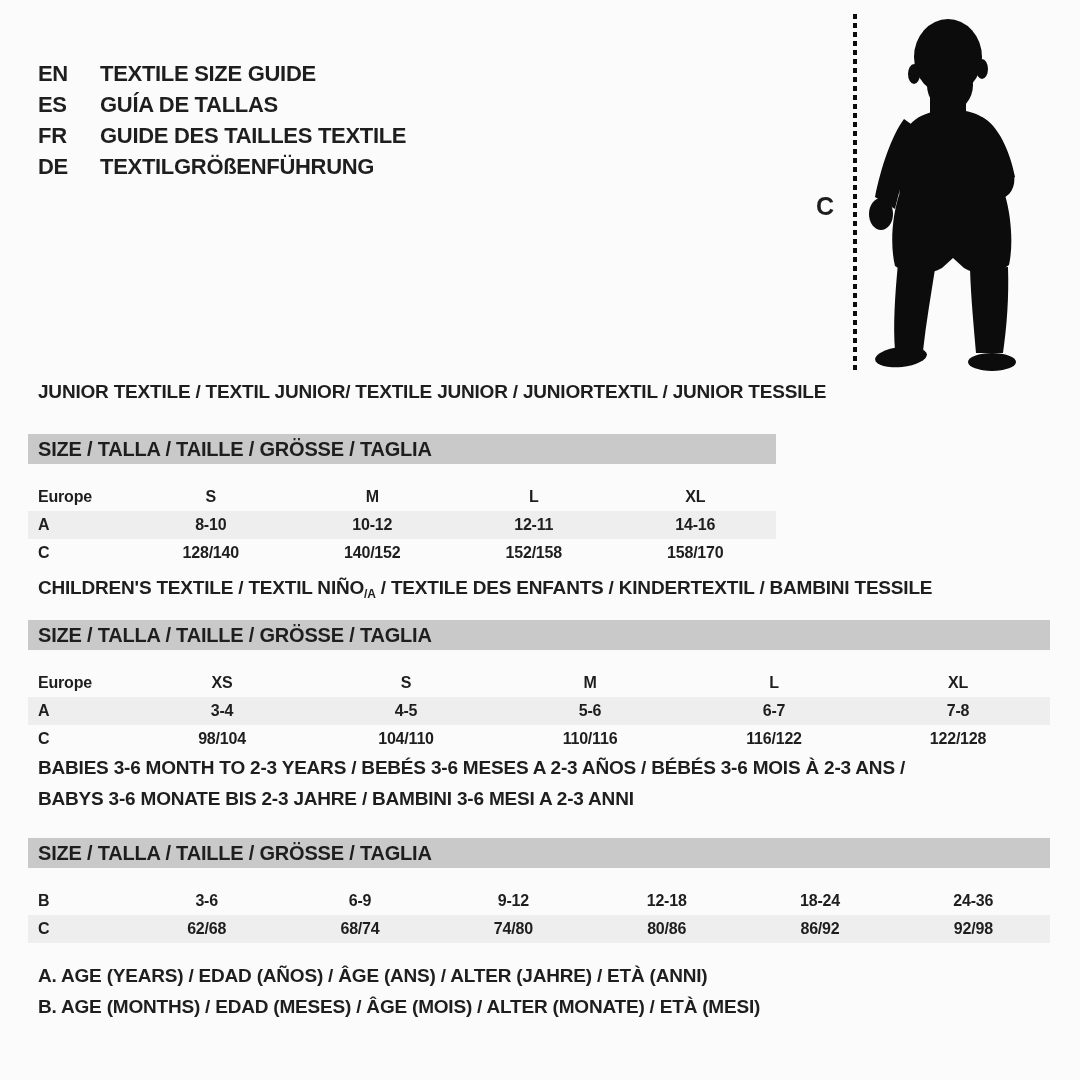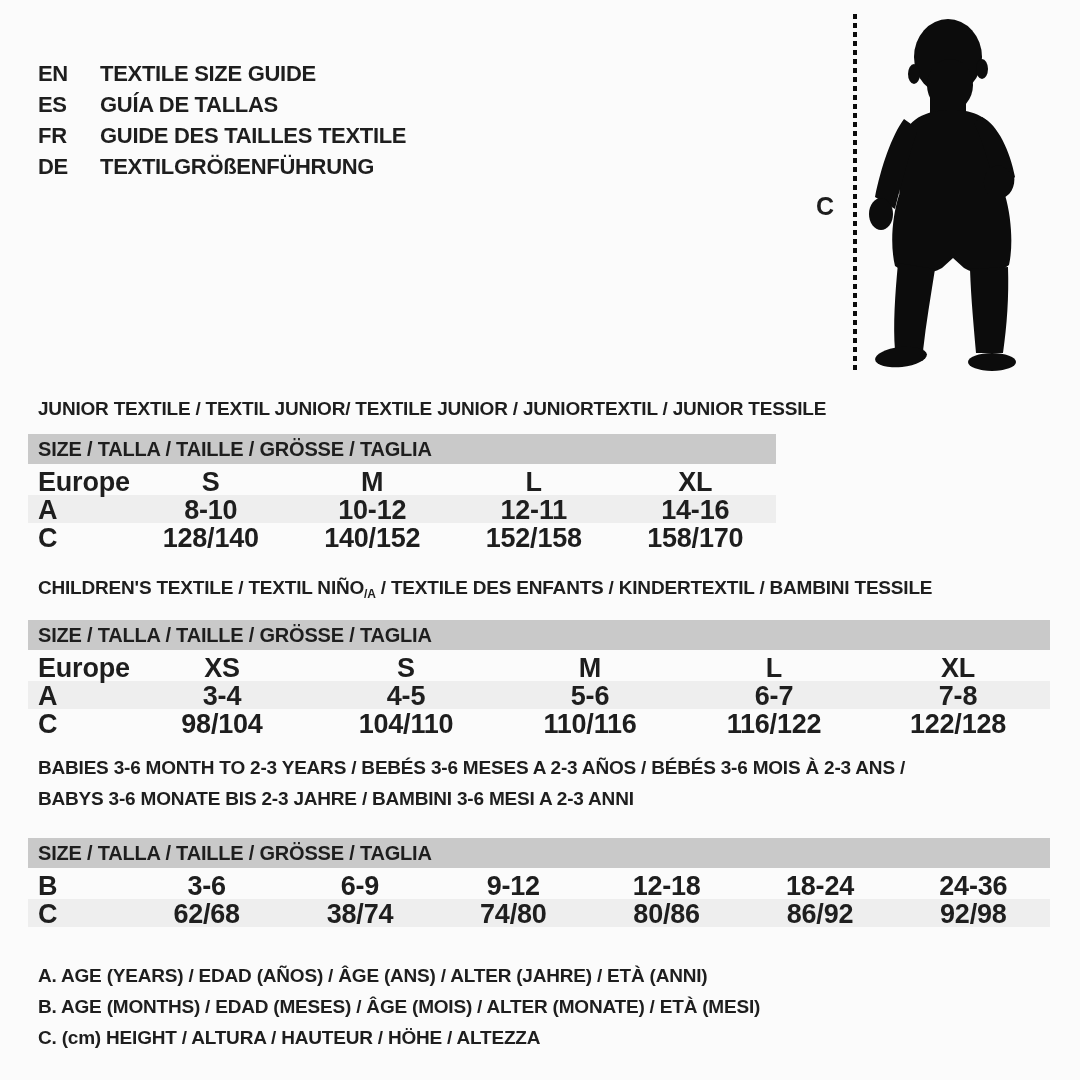--- a/index.html
+++ b/index.html
@@ -30,23 +30,23 @@
   
   .section-title { font-size:19px; letter-spacing:-0.2px; white-space:nowrap; }
   .title-sub { font-size:12px; vertical-align:-4px; }
   .two-line { line-height:31px; }
 
   
   .size-table { }
   .bar {
     height:30px; background:var(--header-bar, #c9c9c9);
     display:flex; align-items:center; padding-left:10px;
-    font-size:20px; letter-spacing:-0.2px; margin-bottom:3px;
+    font-size:20px; letter-spacing:-0.2px; margin-bottom:19px;
   }
-  .trow { display:grid; height:28px; align-items:center; font-size:27px; text-align:center; letter-spacing:-0.2px; }
+  .trow { display:grid; height:28px; align-items:center; font-size:16px; text-align:center; letter-spacing:-0.2px; }
   .t1 .trow { grid-template-columns:102px repeat(4, 1fr); }
   .t2 .trow { grid-template-columns:102px repeat(5, 1fr); }
   .t3 .trow { grid-template-columns:102px repeat(6, 1fr); }
   .trow .c0 { text-align:left; padding-left:10px; }
   .alt { background:var(--alt-row, #eeeeee); }
 
   
   .legend { left:38px; top:960px; }
   .legend-line { font-size:19px; line-height:31px; letter-spacing:-0.2px; white-space:nowrap; }
 </style>
@@ -85,21 +85,21 @@
   <ellipse cx="17" cy="197" rx="12" ry="16"></ellipse>
   <path d="M 118 100 C 134 108 146 134 151 160 L 133 176 C 126 150 118 122 110 106 Z"></path>
   <path d="M 150 158 C 152 170 146 180 136 182 C 126 182 119 174 120 164 C 121 153 128 148 137 148 Z"></path>
   <path d="M 35 178 L 141 178 C 148 202 149 230 145 248 C 132 258 112 259 100 251 L 89 241 L 78 251 C 64 259 44 258 31 249 C 26 228 28 200 35 178 Z"></path>
   <path d="M 34 246 C 31 278 29 308 31 333 L 59 334 C 62 306 67 278 71 252 Z"></path>
   <ellipse cx="37" cy="340" rx="26" ry="10" transform="rotate(-6 37 340)"></ellipse>
   <path d="M 106 252 C 107 282 110 312 112 336 L 139 336 C 143 308 145 280 144 250 Z"></path>
   <ellipse cx="128" cy="345" rx="24" ry="9"></ellipse>
 </svg>
 
-<div class="abs section-title" style="left:38px; top:398px;">JUNIOR TEXTILE / TEXTIL JUNIOR/ TEXTILE JUNIOR / JUNIORTEXTIL / JUNIOR TESSILE</div>
+<div class="abs section-title" style="left:38px; top:381px;">JUNIOR TEXTILE / TEXTIL JUNIOR/ TEXTILE JUNIOR / JUNIORTEXTIL / JUNIOR TESSILE</div>
 <div class="abs size-table t1" style="left:28px; top:434px; width:748px;">
   <div class="bar">
     <span>SIZE / TALLA / TAILLE / GRÖSSE / TAGLIA</span>
   </div>
   <div class="trow">
     <span class="c0">Europe</span>
     <span>S</span>
     <span>M</span>
     <span>L</span>
     <span>XL</span>
@@ -166,25 +166,24 @@
     <span>3-6</span>
     <span>6-9</span>
     <span>9-12</span>
     <span>12-18</span>
     <span>18-24</span>
     <span>24-36</span>
   </div>
   <div class="trow alt">
     <span class="c0">C</span>
     <span>62/68</span>
-    <span>38/74</span>
+    <span>68/74</span>
     <span>74/80</span>
     <span>80/86</span>
     <span>86/92</span>
     <span>92/98</span>
   </div>
 </div>
 
 <div class="abs legend">
   <div class="legend-line">A. AGE (YEARS) / EDAD (AÑOS) / ÂGE (ANS) / ALTER (JAHRE) / ETÀ (ANNI)</div>
   <div class="legend-line">B. AGE (MONTHS) / EDAD (MESES) / ÂGE (MOIS) / ALTER (MONATE) / ETÀ (MESI)</div>
-  <div class="legend-line">C. (cm) HEIGHT / ALTURA / HAUTEUR / HÖHE / ALTEZZA</div>
 </div>
 
 </body></html>

